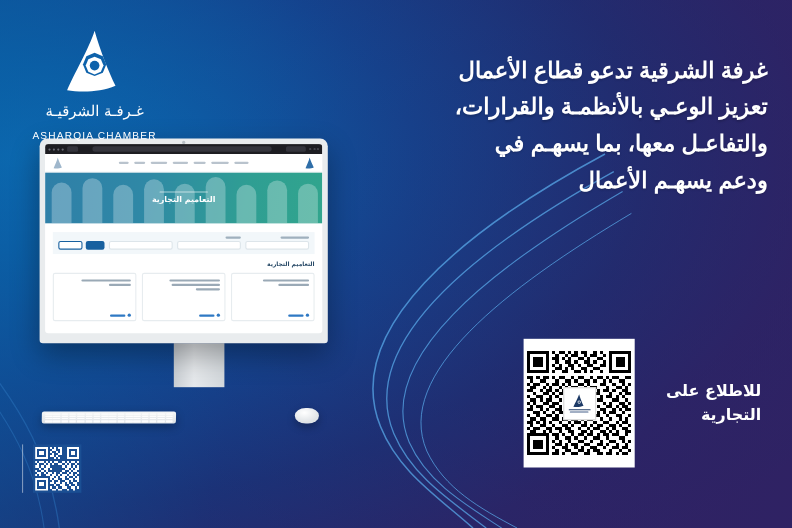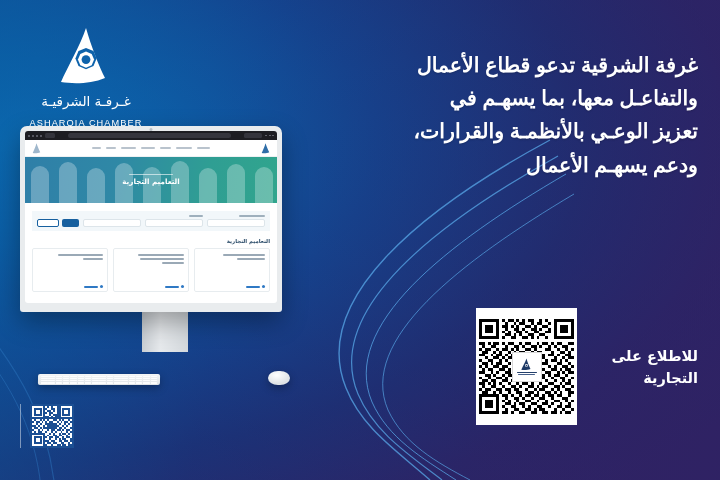--- a/index.html
+++ b/index.html
@@ -48,21 +48,21 @@
   .headline {
     position:absolute; right:22px; top:48px; width:352px;
     color:#ffffff; direction:rtl; text-align:right; z-index:6;
     font-size:20.5px; line-height:1.62; font-weight:bold;
     font-family:Liberation Sans, sans-serif;
     text-shadow:0 1px 2px rgba(0,0,0,.18);
   }
   .headline div { white-space:nowrap; }
 
   
-  .monitor { position:absolute; left:48px; top:126px; width:234px; z-index:5; }
+  .monitor { position:absolute; left:64px; top:126px; width:234px; z-index:5; }
   .bezel {
     position:relative; width:262px; height:186px;
     background:#e9ecee;
     border-radius:7px 7px 3px 3px;
     padding:5px 5px 9px 5px;
     box-shadow:0 10px 26px rgba(0,0,0,.33);
   }
   .bezel::before{
     content:""; position:absolute; left:50%; top:1.5px; transform:translateX(-50%);
     width:3px; height:3px; border-radius:50%; background:#b9c0c6;
@@ -128,21 +128,21 @@
     position:absolute; left:50%; top:50%; transform:translate(-50%,-50%);
     width:30px; height:30px; background:#fff; border:1px solid #d8d8d8;
     display:flex; flex-direction:column; align-items:center; justify-content:center; gap:1px;
   }
   .qr-logo svg { width:13px; height:13px; }
   .qr-logo u { display:block; width:20px; height:1.6px; background:#24406b; border-radius:1px; text-decoration:none; }
   .qr-logo u.s { width:17px; height:1.2px; background:#46608a; }
 
   
   .cta {
-    position:absolute; right:22px; top:345px; width:92px;
+    position:absolute; right:28px; top:345px; width:92px;
     color:#fff; direction:rtl; text-align:right; z-index:6;
     font-size:14.5px; line-height:1.55; font-weight:bold;
   }
   .cta div { white-space:nowrap; }
 
   
   .contact { position:absolute; left:20px; top:404px; display:flex; gap:9px; align-items:flex-start; z-index:6; }
   .qr-small { width:44px; height:44px; background:#1b4f93; padding:2px; }
   .qr-small svg { display:block; width:100%; height:100%; }
   .divider { width:1px; align-self:stretch; background:rgba(255,255,255,.45); }
@@ -179,22 +179,22 @@
       <path d="M31 22 l7.5 3.1 3.1 7.5 -3.1 7.5 -7.5 3.1 -7.5 -3.1 -3.1 -7.5 3.1 -7.5 Z" fill="#0d62ab"></path>
       <path d="M31 25.5 l5.7 2.4 2.4 5.7 -2.4 5.7 -5.7 2.4 -5.7 -2.4 -2.4 -5.7 2.4 -5.7 Z" fill="#ffffff"></path>
       <circle cx="31" cy="33.6" r="4.4" fill="#0d62ab"></circle>
     </svg>
     <div class="logo-ar">غـرفـة الشرقيـة</div>
     <div class="logo-en">ASHARQIA CHAMBER</div>
   </div>
 
   <div class="headline">
     <div>غرفة الشرقية تدعو قطاع الأعمال</div>
+    <div>تعزيز الوعـي بالأنظمـة والقرارات،</div>
     <div>والتفاعـل معها، بما يسهـم في</div>
-    <div>تعزيز الوعـي بالأنظمـة والقرارات،</div>
     <div>ودعم يسهـم الأعمال</div>
   </div>
 
   <div class="monitor">
     <div class="bezel">
       <div class="screen">
 
         <div class="chrome">
           <div class="dots">
               <i></i>

